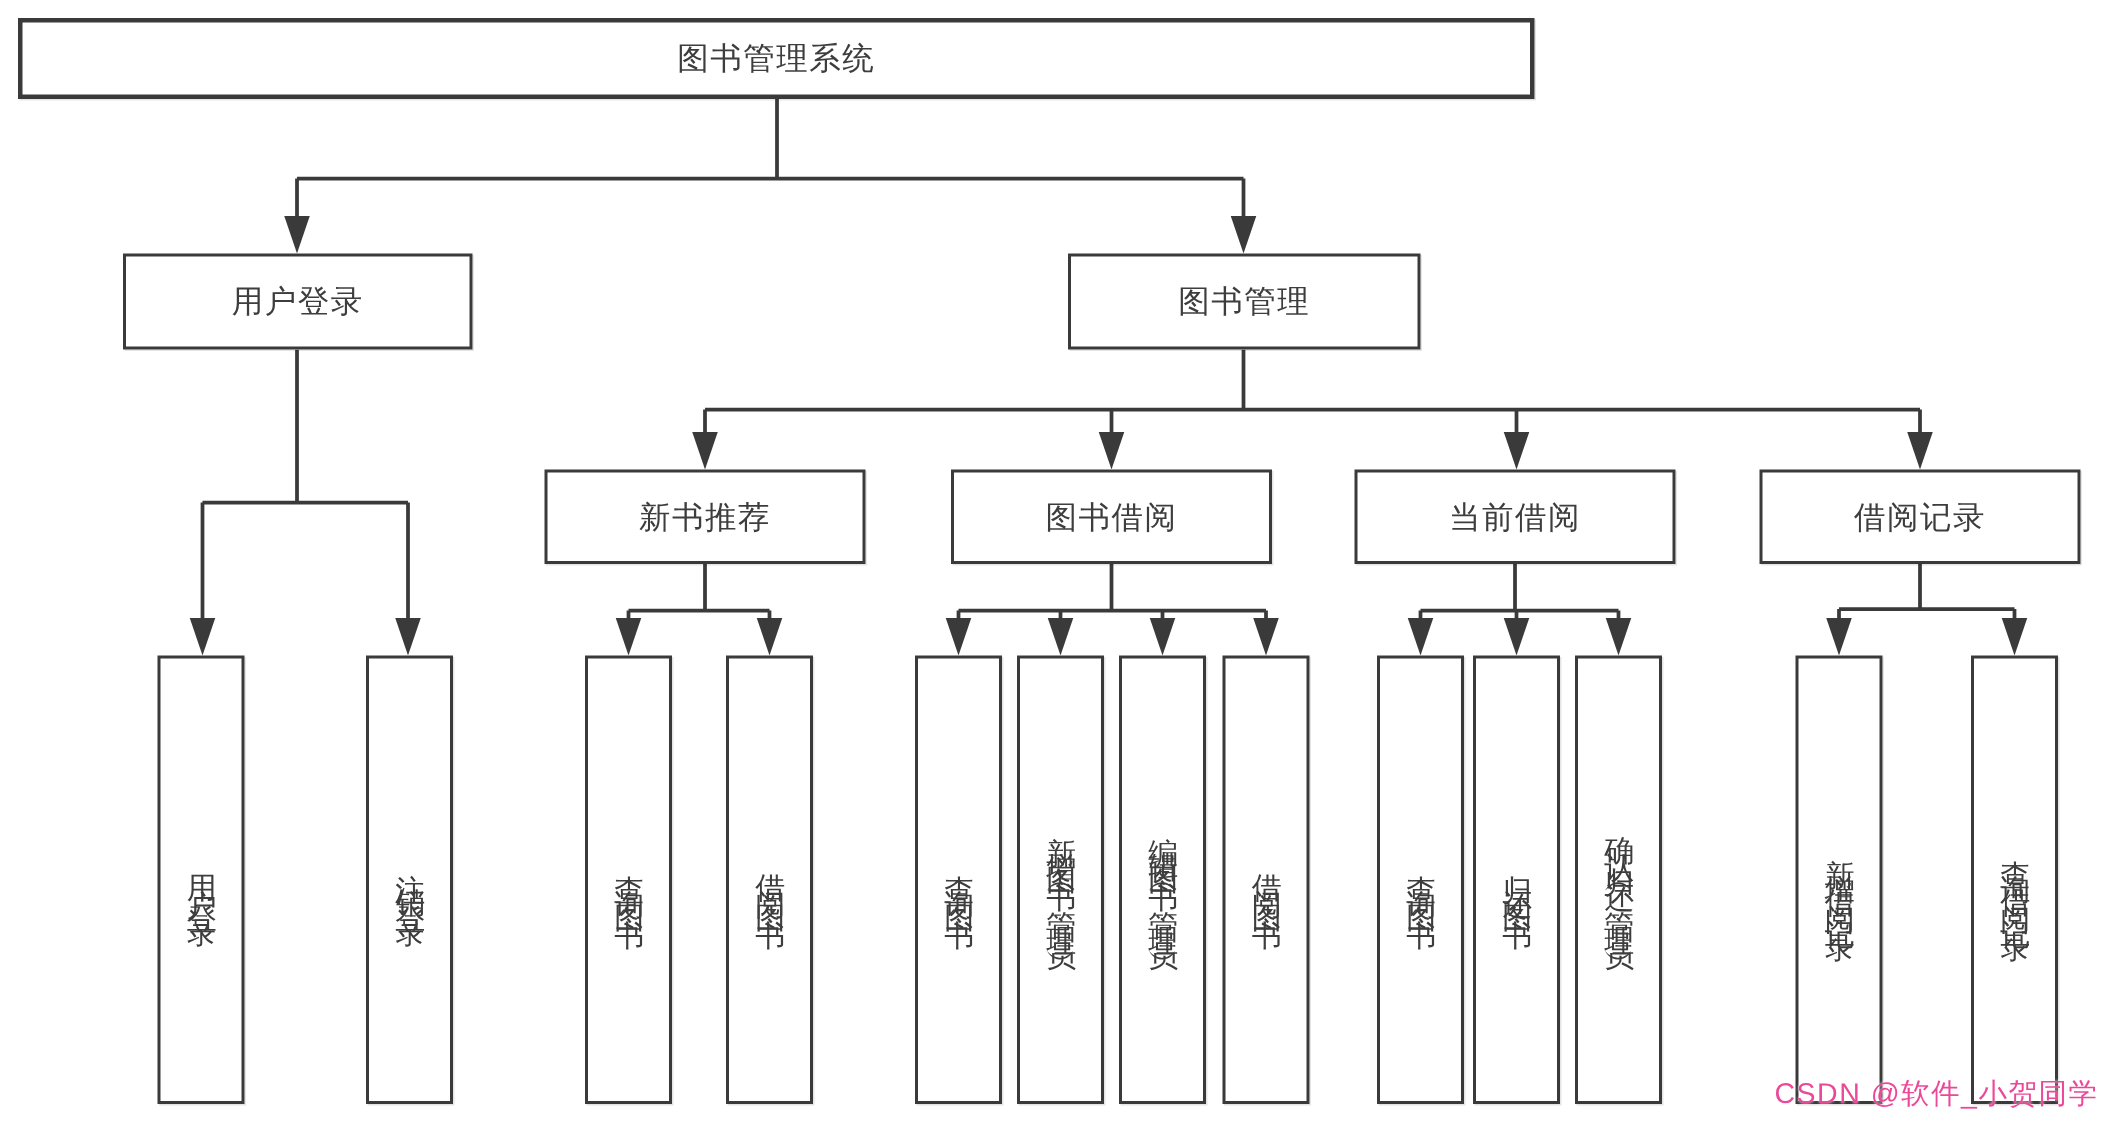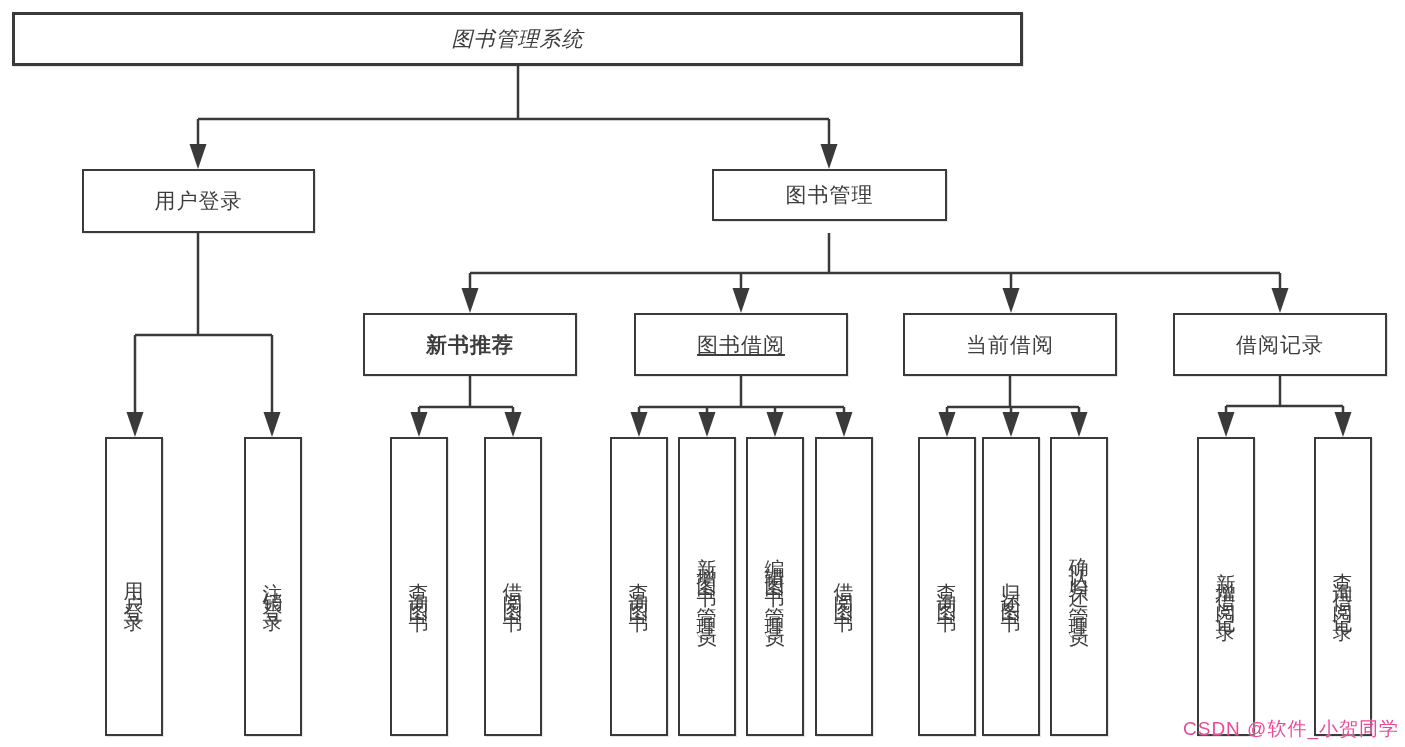--- a/index.html
+++ b/index.html
@@ -16,21 +16,21 @@
     position:absolute;
     box-sizing:border-box;
     background:#ffffff;
     border:2.5px solid #3a3a3a;
     display:flex;align-items:center;justify-content:center;
     font-size:21px;
     letter-spacing:1px;
     box-shadow:1px 1px 0 rgba(0,0,0,0.10);
     z-index:2;
   }
-  .node.root{border-width:3px;font-style:italic;}
+  .node.root{border-width:3px;}
   .leaf{
     position:absolute;
     box-sizing:border-box;
     background:#ffffff;
     border:2.5px solid #3a3a3a;
     display:flex;align-items:center;justify-content:center;
     writing-mode:vertical-rl;
     text-orientation:mixed;
     font-size:20px;
     letter-spacing:10px;
@@ -97,24 +97,24 @@
       <polygon points="1070.5,412 1087.5,412 1079,437"></polygon>
 
       <polygon points="1217.5,412 1234.5,412 1226,437"></polygon>
       <polygon points="1334.5,412 1351.5,412 1343,437"></polygon>
     </g>
   </svg>
 
   <div class="node root" style="left:12px;top:12px;width:1011px;height:54px;">图书管理系统</div>
 
   <div class="node" style="left:82px;top:169px;width:233px;height:64px;">用户登录</div>
-  <div class="node" style="left:712px;top:169px;width:235px;height:52px;">图书管理</div>
+  <div class="node" style="left:712px;top:169px;width:235px;height:64px;">图书管理</div>
 
-  <div class="node" style="left:363px;top:313px;width:214px;height:63px;font-weight:bold;">新书推荐</div>
-  <div class="node" style="left:634px;top:313px;width:214px;height:63px;text-decoration:underline;">图书借阅</div>
+  <div class="node" style="left:363px;top:313px;width:214px;height:63px;">新书推荐</div>
+  <div class="node" style="left:634px;top:313px;width:214px;height:63px;">图书借阅</div>
   <div class="node" style="left:1173px;top:313px;width:214px;height:63px;">借阅记录</div>
   <div class="node" style="left:903px;top:313px;width:214px;height:63px;">当前借阅</div>
 
   <div class="leaf" style="left:105px;top:437px;width:58px;height:299px;">用户登录</div>
   <div class="leaf" style="left:244px;top:437px;width:58px;height:299px;">注销登录</div>
 
   <div class="leaf" style="left:390px;top:437px;width:58px;height:299px;">查询图书</div>
   <div class="leaf" style="left:484px;top:437px;width:58px;height:299px;">借阅图书</div>
 
   <div class="leaf" style="left:610px;top:437px;width:58px;height:299px;">查询图书</div>

